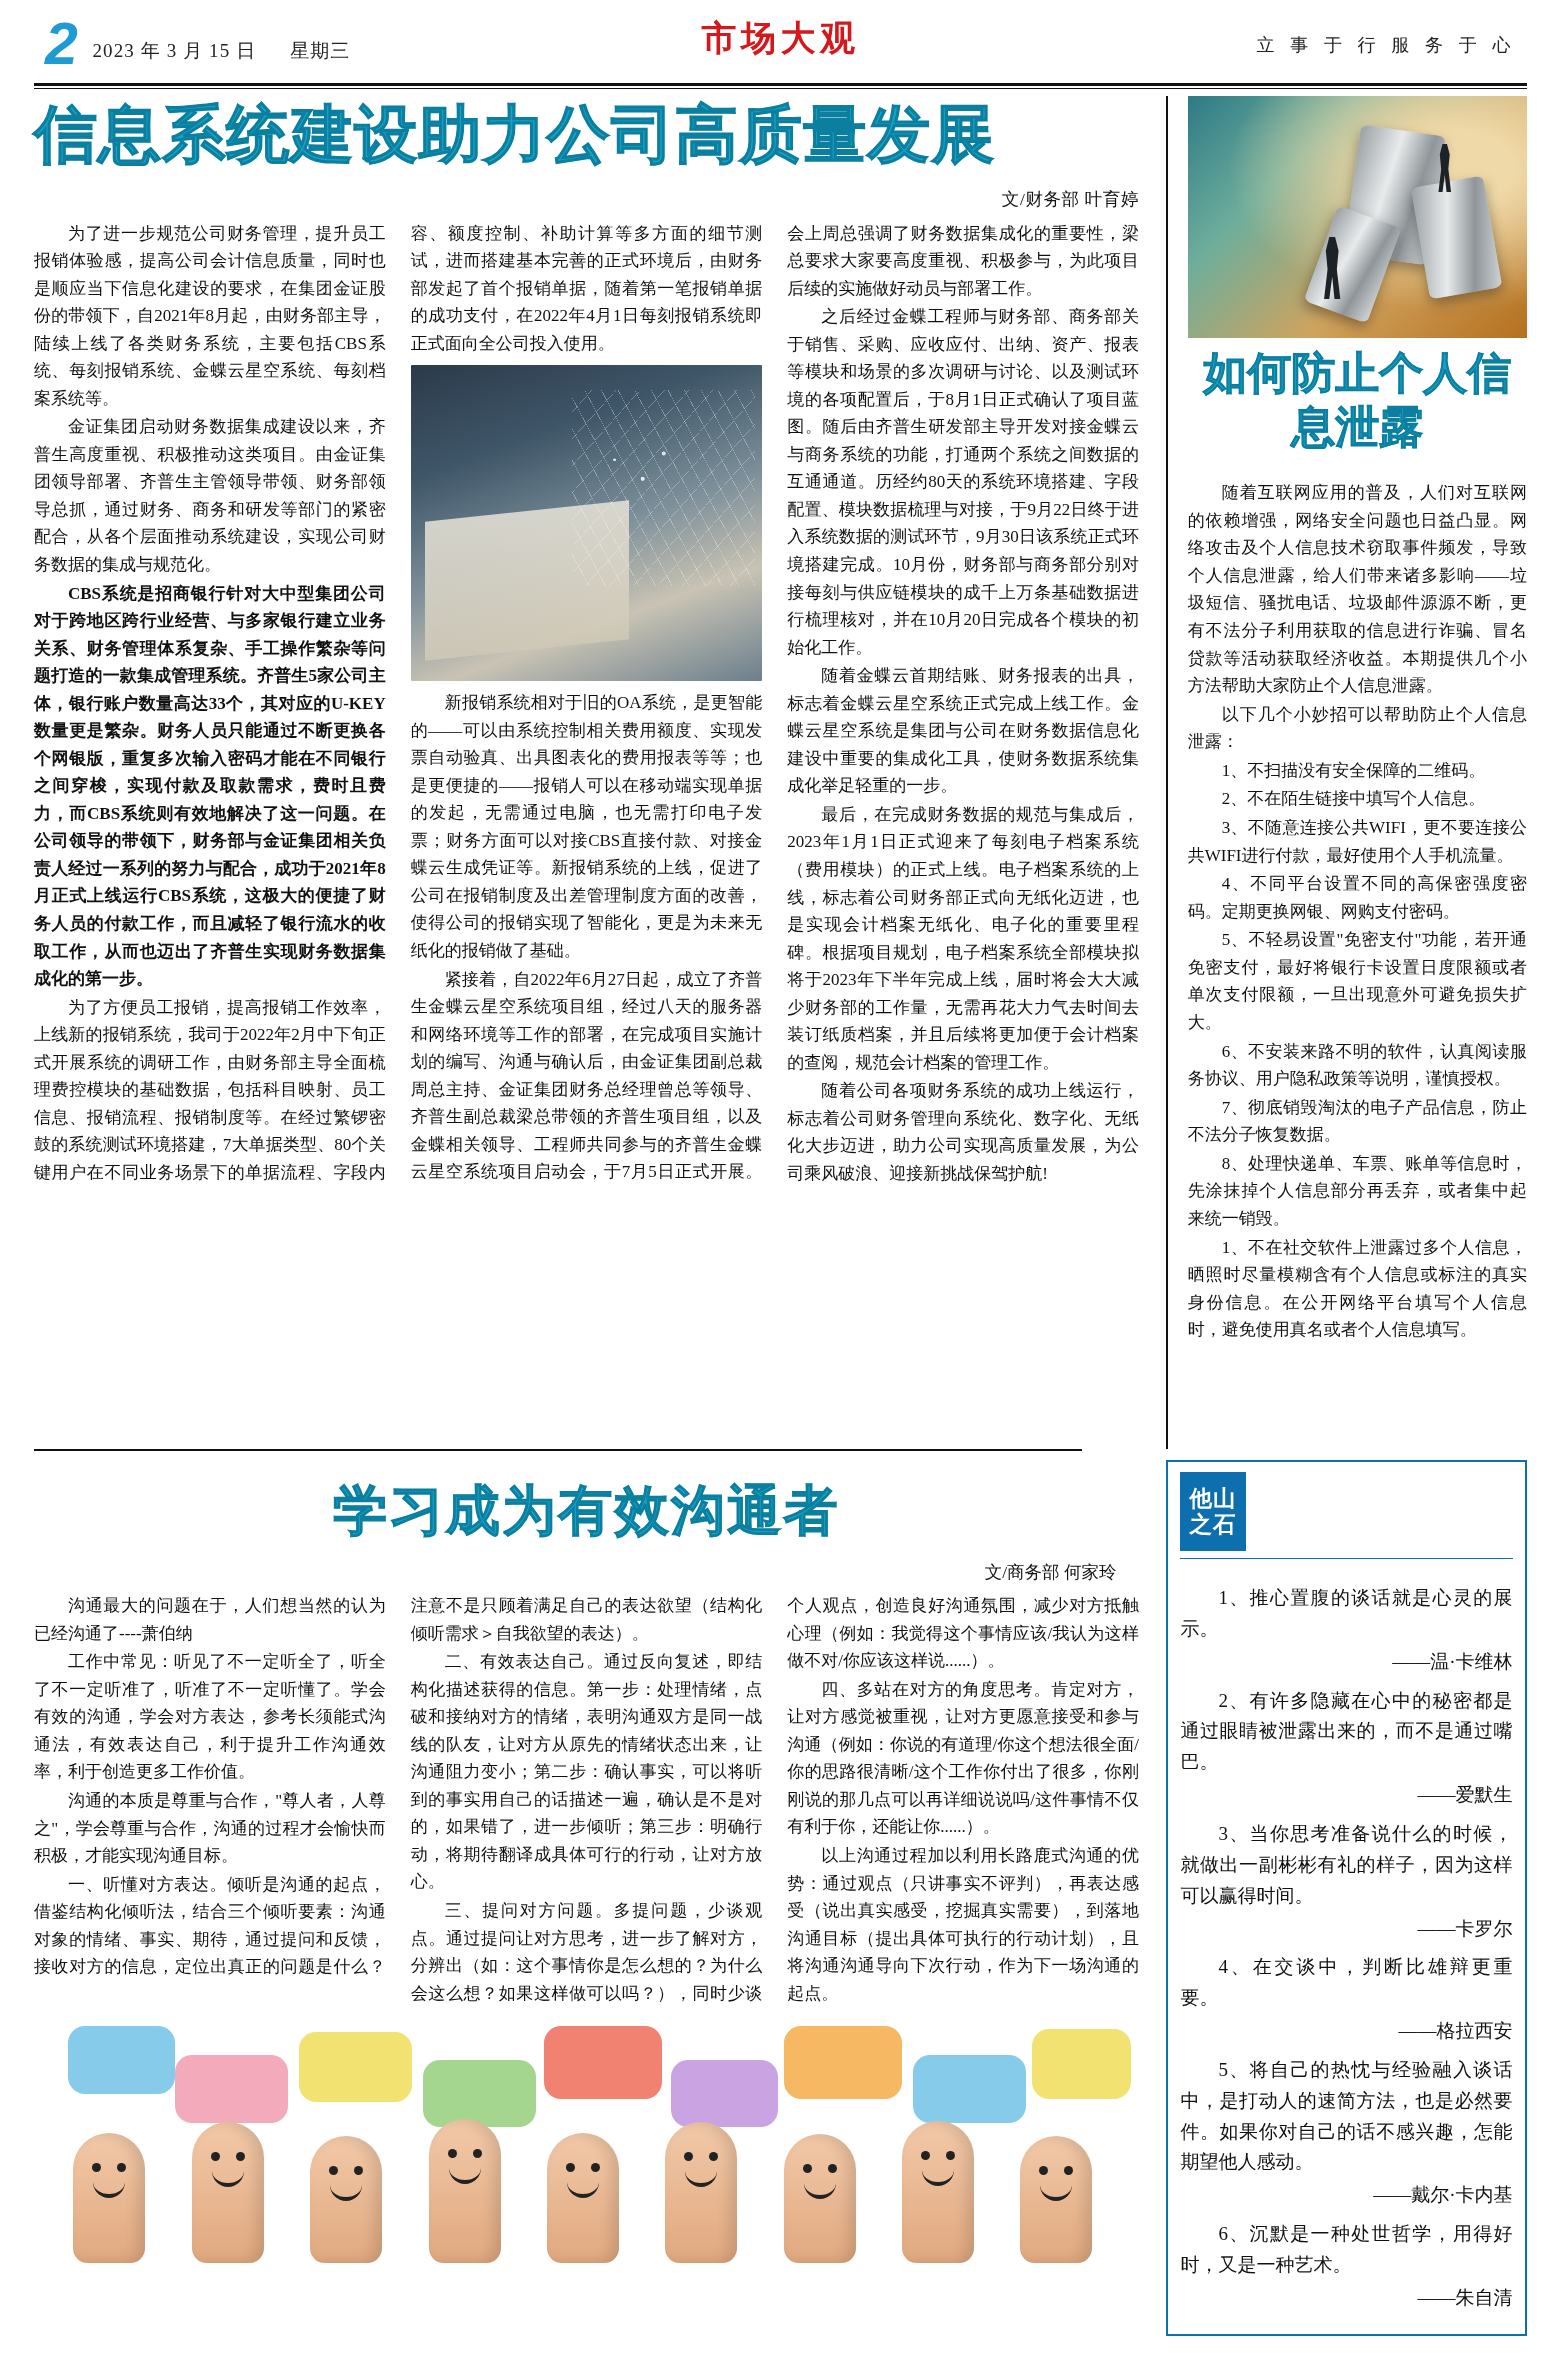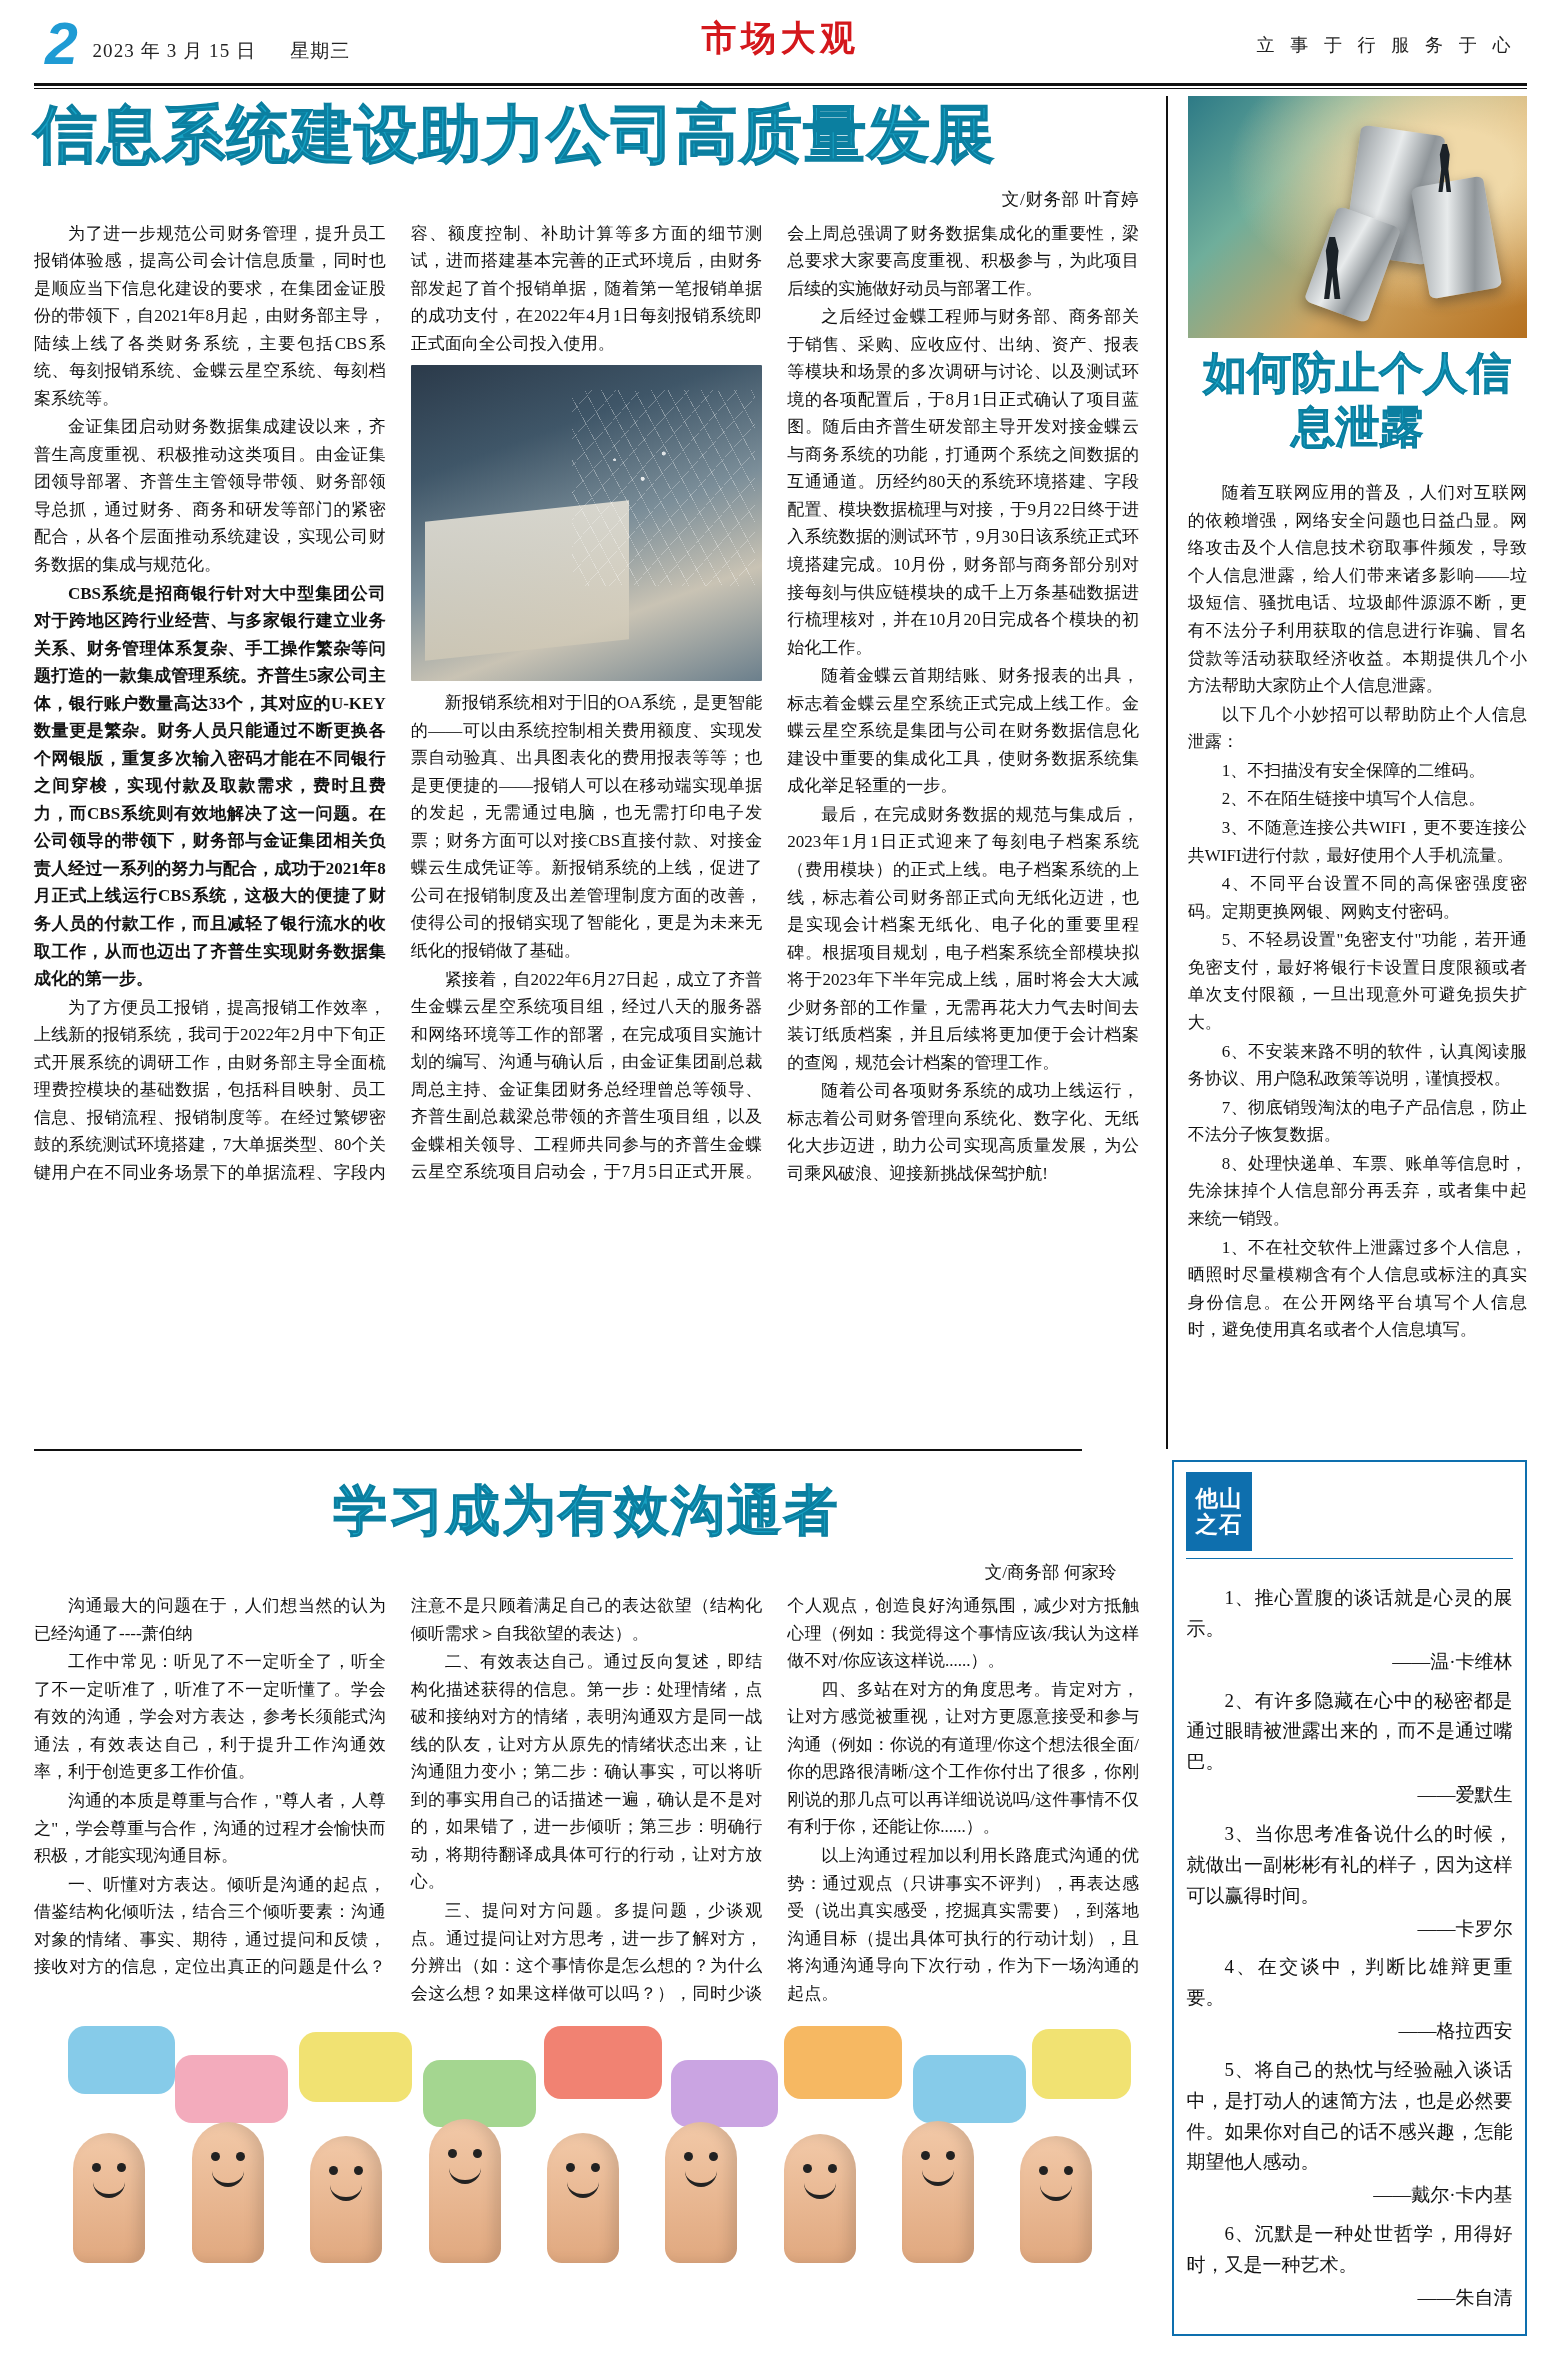--- a/index.html
+++ b/index.html
@@ -226,21 +226,20 @@
     height:2.3px;
     background:#111;
   }
 
   
   .bottom-zone{
     position:absolute;
     top:1364px;
     left:0;right:0;bottom:0;
     display:flex;
-    gap:6px;
   }
   .bl{
     width:1122px;
     box-sizing:border-box;
     padding-right:17px;
   }
   .br{
     flex:1;
     padding-left:10px;
     box-sizing:border-box;

